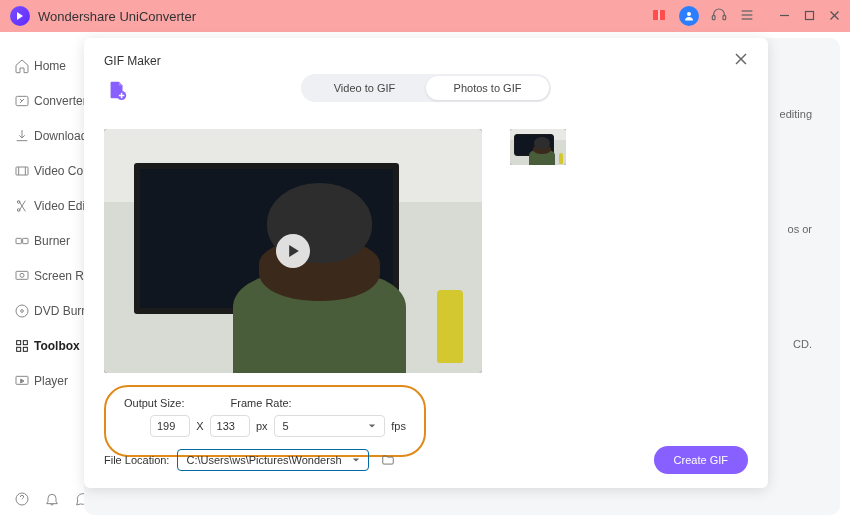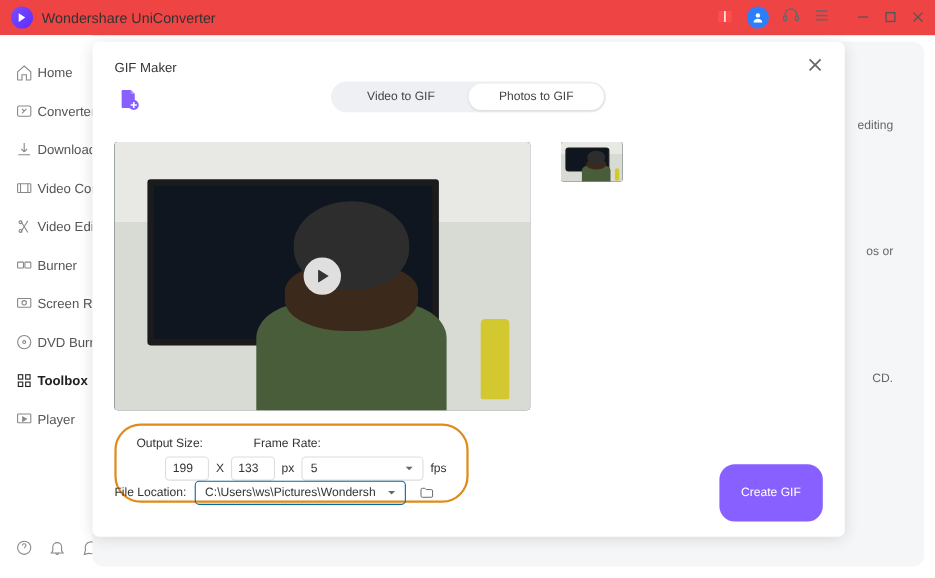--- a/index.html
+++ b/index.html
@@ -1,19 +1,19 @@
 <!DOCTYPE html>
 <html><head>
 <meta charset="utf-8">
 <style>
 * { margin: 0; padding: 0; box-sizing: border-box; font-family: -apple-system, BlinkMacSystemFont, "Segoe UI", Arial, sans-serif; }
 body { width: 850px; height: 525px; background: #fff; overflow: hidden; position: relative; }
 
 
-.titlebar { height: 32px; display: flex; align-items: center; padding: 16px 10px; background: #ef4444; }
+.titlebar { height: 32px; display: flex; align-items: center; padding: 16px 10px; background: #fca5a5; }
 .logo-icon { width: 20px; height: 20px; background: linear-gradient(135deg, #7b4dff, #5e2bff); border-radius: 50%; display: flex; align-items: center; justify-content: center; margin-right: 8px; }
 .logo-icon svg { width: 10px; height: 10px; fill: #fff; }
 .app-title { font-size: 13px; color: #333; font-weight: 500; }
 .titlebar-right { margin-left: auto; display: flex; align-items: center; gap: 12px; }
 .gift-icon { color: #ff4d4d; font-size: 16px; }
 .avatar-icon { width: 20px; height: 20px; background: #2b7fff; border-radius: 50%; display: flex; align-items: center; justify-content: center; color: #fff; font-size: 11px; }
 .support-icon, .menu-icon { color: #666; font-size: 15px; }
 .win-controls { display: flex; gap: 14px; margin-left: 12px; color: #555; font-size: 13px; }
 
 
@@ -66,21 +66,21 @@
 .numbox { width: 42px; height: 22px; border: 1px solid #ddd; border-radius: 4px; padding: 0 6px; display: flex; align-items: center; }
 .selectbox { width: 118px; height: 22px; border: 1px solid #ddd; border-radius: 4px; padding: 0 8px; display: flex; align-items: center; justify-content: space-between; }
 .selectbox svg { width: 8px; height: 8px; fill: #666; }
 
 
 .modal-footer { position: absolute; bottom: 14px; left: 20px; right: 20px; display: flex; align-items: center; gap: 8px; font-size: 11px; color: #333; }
 .pathbox { width: 192px; height: 22px; border: 1px solid #0369a1; border-radius: 4px; padding: 0 8px; display: flex; align-items: center; justify-content: space-between; overflow: hidden; }
 .pathbox span { overflow: hidden; text-overflow: ellipsis; white-space: nowrap; }
 .folder-btn { width: 22px; height: 22px; display: flex; align-items: center; justify-content: center; cursor: pointer; }
 .folder-btn svg { width: 14px; height: 14px; stroke: #666; fill: none; stroke-width: 1.5; }
-.create-btn { margin-left: auto; background: #8760ff; color: #fff; border-radius: 14px; padding: 20px 20px; font-size: 11px; cursor: pointer; }
+.create-btn { margin-left: auto; background: #8760ff; color: #fff; border-radius: 14px; padding: 8px 20px; font-size: 11px; cursor: pointer; }
 
 
 .bg-text { position: absolute; font-size: 11px; color: #666; }
 </style>
 </head>
 <body>
 
 <div class="titlebar">
   <div class="logo-icon">
     <svg viewBox="0 0 10 10">

